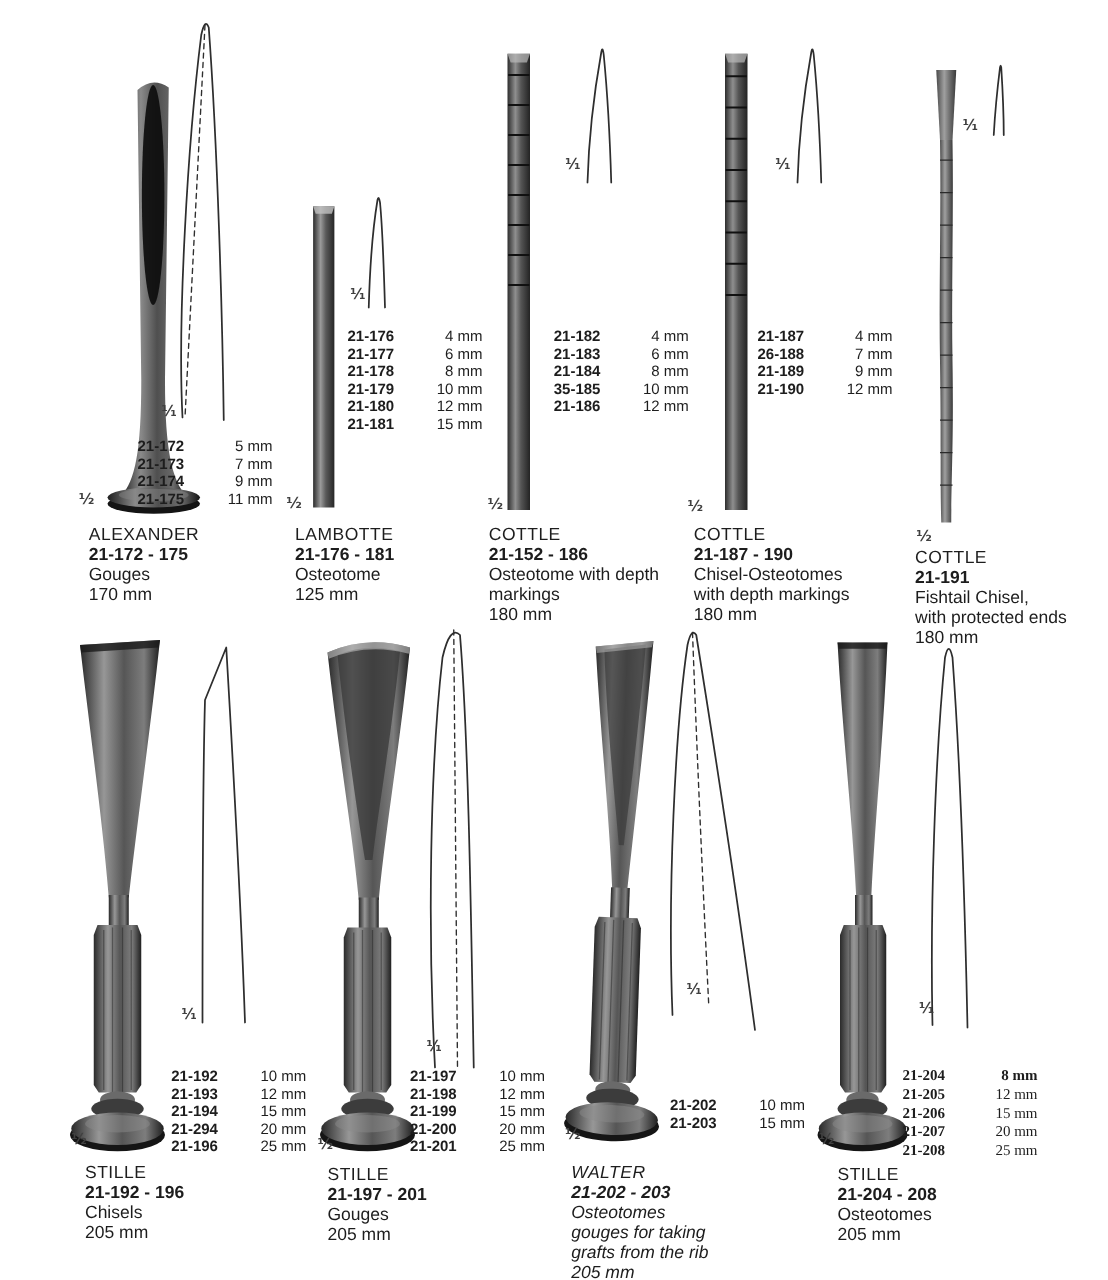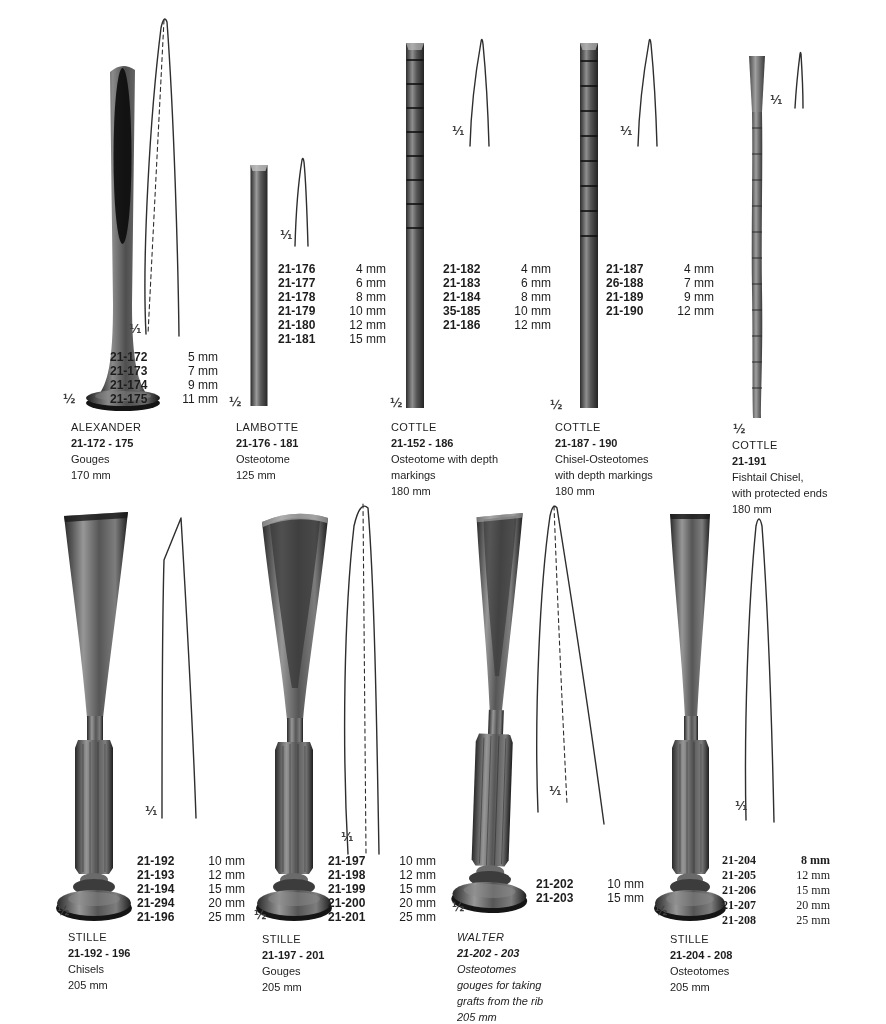--- a/index.html
+++ b/index.html
@@ -1,21 +1,21 @@
 <!DOCTYPE html>
 <html><head>
 <meta charset="utf-8">
 <title>Surgical Instrument Catalog Page</title>
 <style>
   html,body{margin:0;padding:0;background:#ffffff;}
   .page{position:relative;width:886px;height:1024px;background:#ffffff;overflow:hidden;
         font-family:"Liberation Sans",sans-serif;color:#1d1d1d;}
   .abs{position:absolute;}
   .grp{display:contents;}
-  .caption{font-size:11px;line-height:16px;}
+  .caption{font-size:14px;line-height:16px;}
   .caption .name{letter-spacing:.4px;}
   .caption .codes{font-weight:bold;}
   .size-table{font-size:12px;line-height:14px;}
   .size-table.wide{line-height:15px;font-family:Liberation Serif, serif;}
   .size-row{display:grid;grid-template-columns:50px 44px;column-gap:10px;gap:14px;}
   .size-row .code{font-weight:bold;text-align:left;}
   .size-row .size{text-align:right;}
   .size-row .size.strong{font-weight:bold;}
   .scale{font-size:12px;font-weight:600;font-family:"DejaVu Sans",sans-serif;color:#404040;}
   svg{display:block;}

